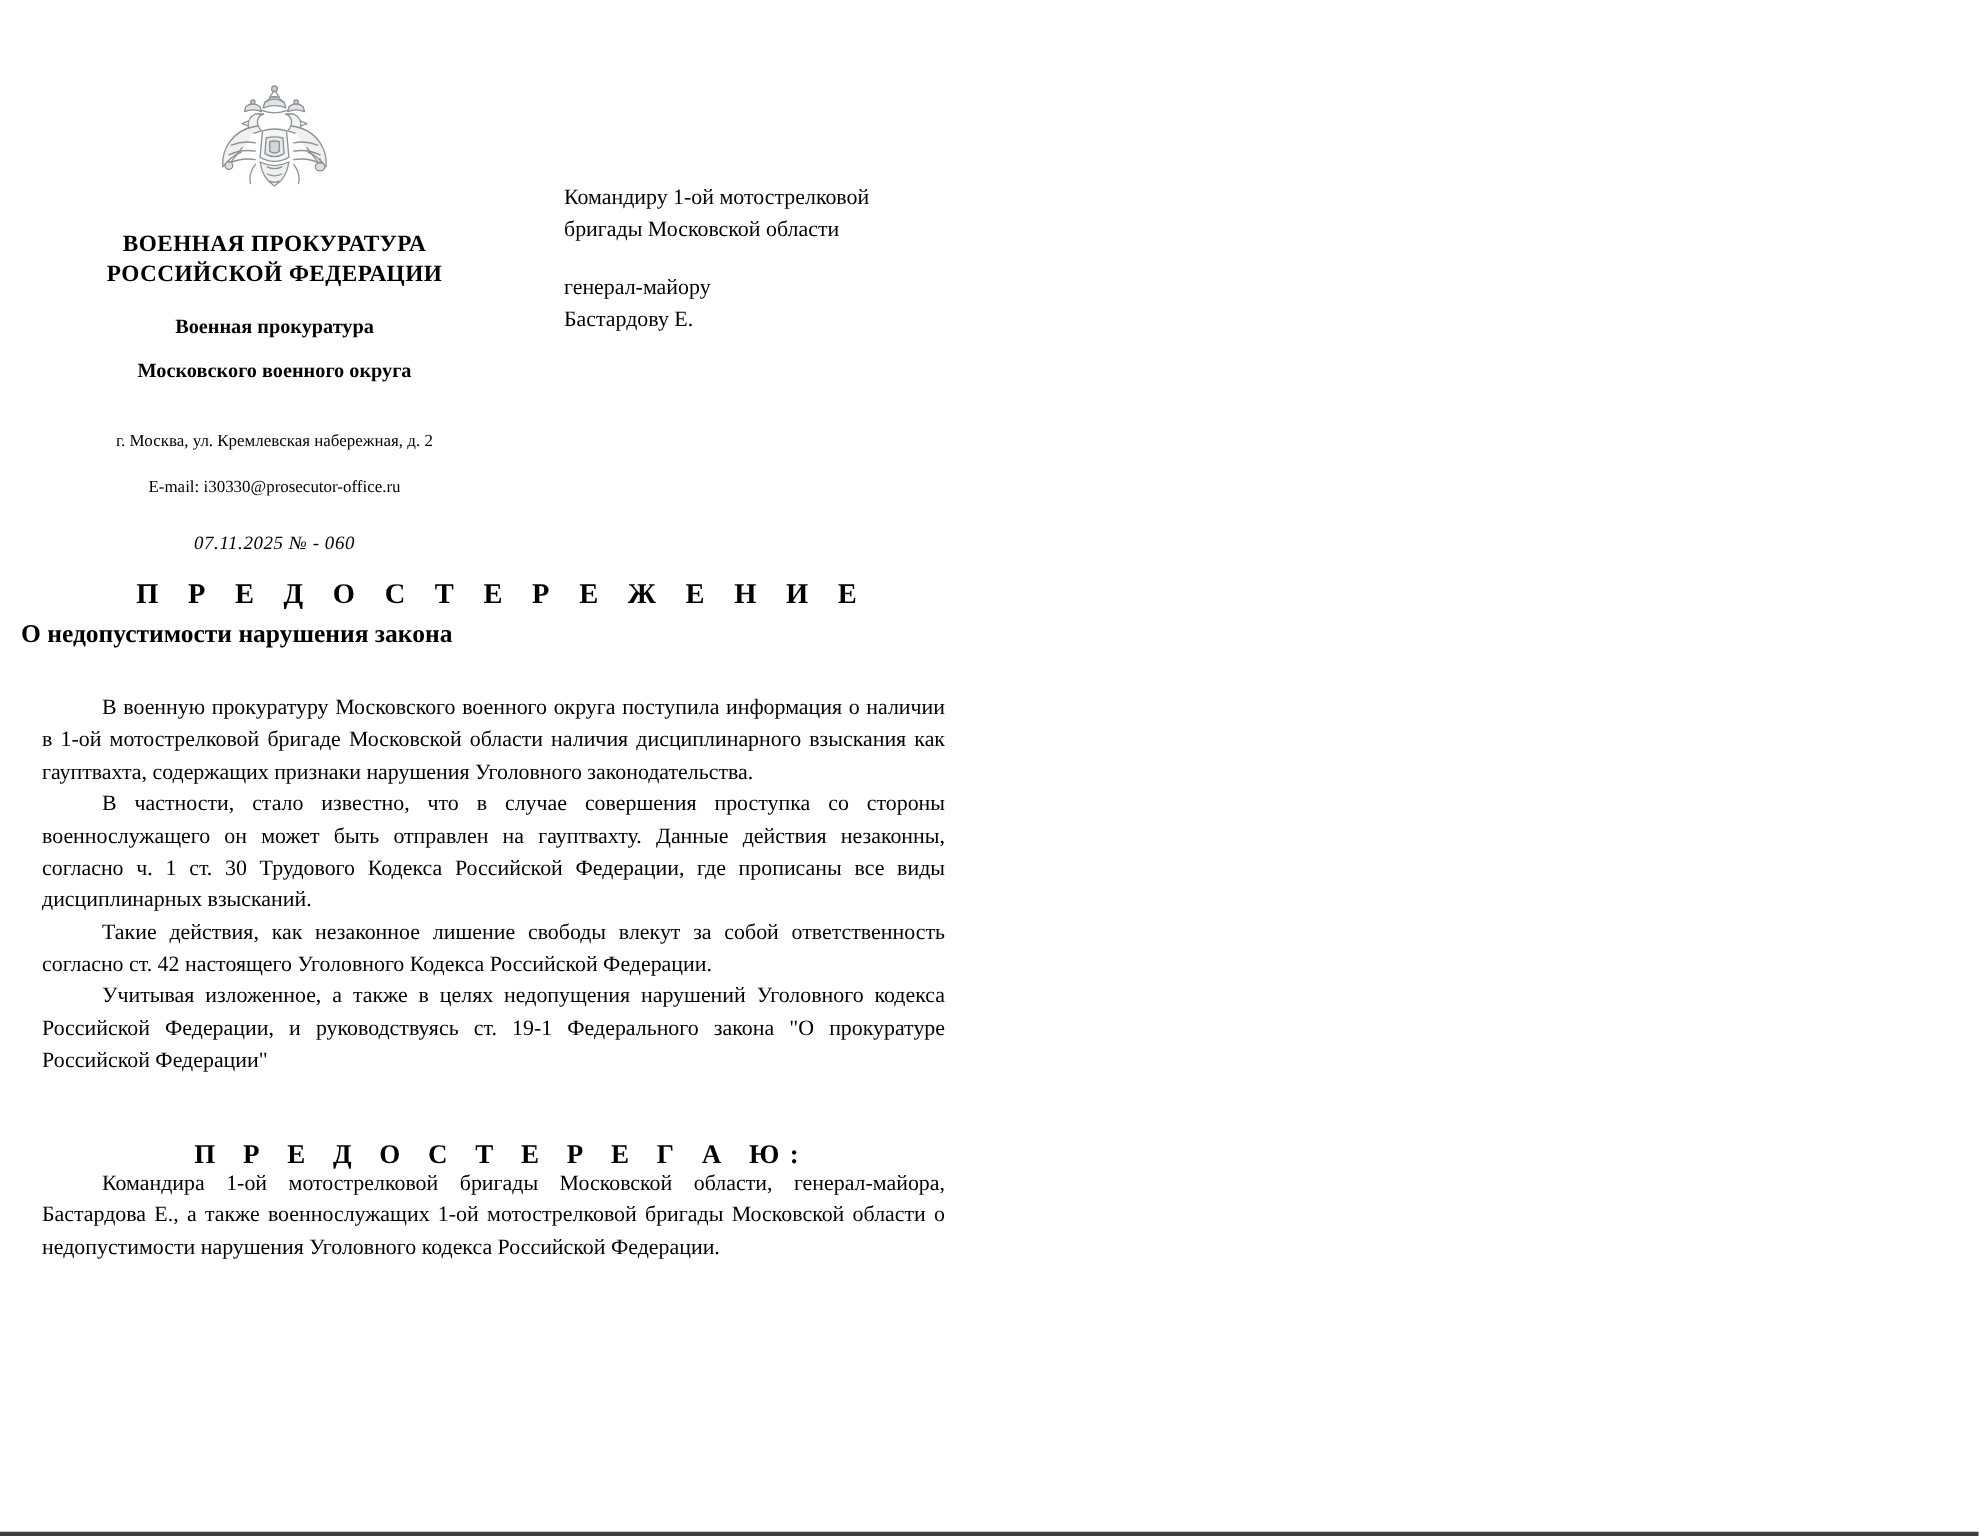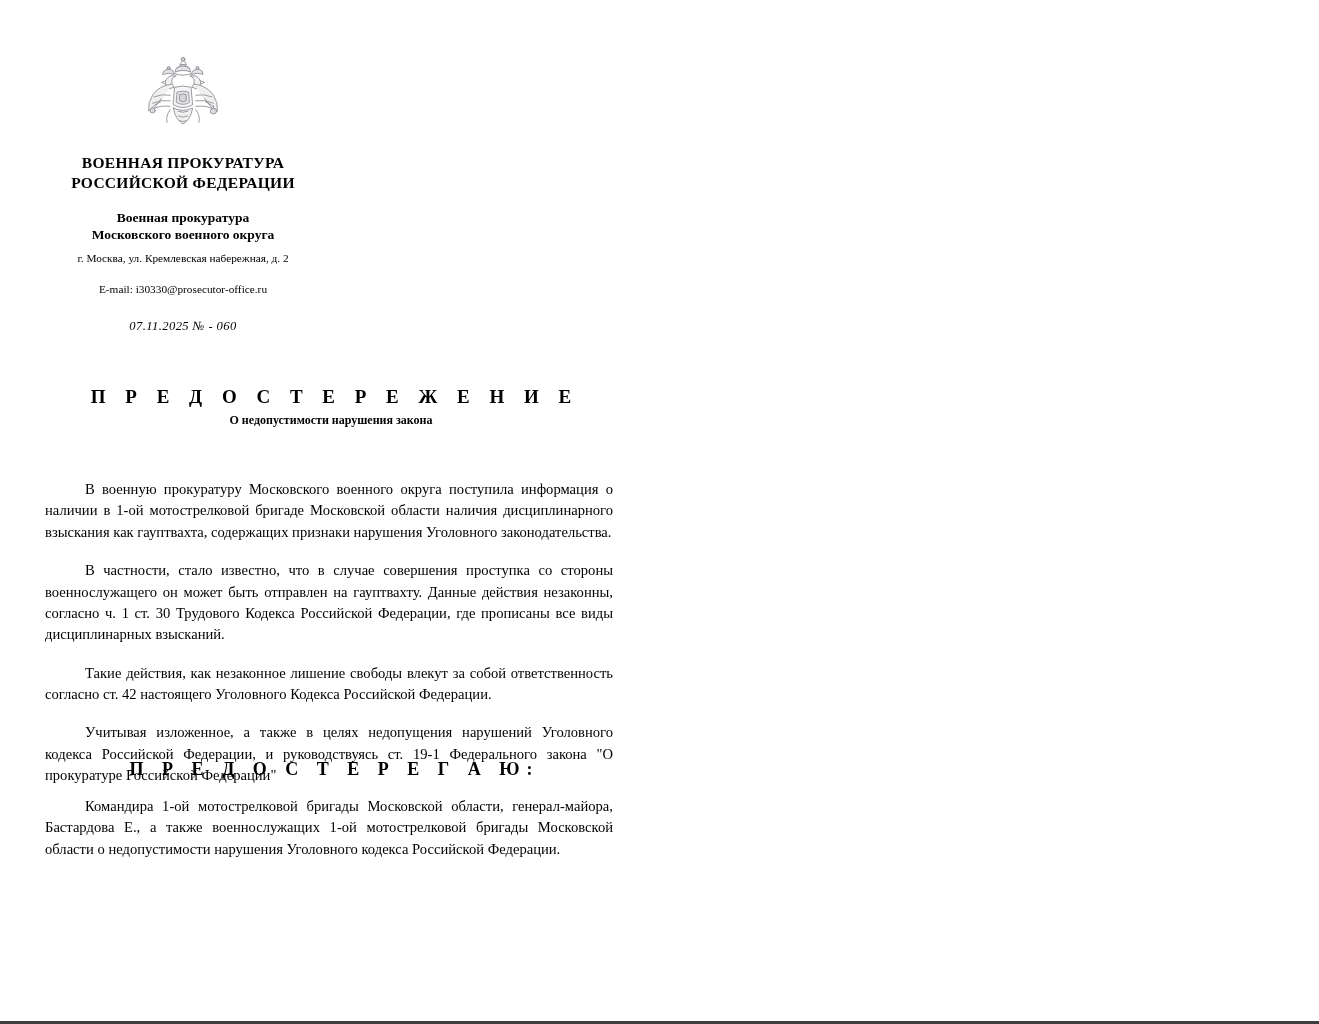--- a/index.html
+++ b/index.html
@@ -65,21 +65,21 @@
   }
   .lh-sub {
     font-weight: bold;
     font-size: 13.5px;
     line-height: 1.28;
     margin-top: 16px;
   }
   .lh-addr {
     font-size: 11.3px;
     line-height: 1.32;
-    margin-top: 8px;
+    margin-top: 32px;
   }
   .lh-ref {
     font-size: 12.6px;
     font-style: italic;
     margin-top: 22px;
     letter-spacing: 0.4px;
   }
 
   
   .addressee {
@@ -102,23 +102,22 @@
     font-weight: bold;
     font-size: 19px;
     letter-spacing: 7.5px;
     text-indent: 7.5px;
   }
   .doc-subtitle {
     position: absolute;
     left: 14px;
     top: 413px;
     width: 634px;
-    text-align: center;
-    font-weight: bold;
-    font-size: 12px;
+    font-weight: bold;
+    font-size: 17px;
   }
   .decree-title {
     position: absolute;
     left: 14px;
     top: 759px;
     width: 634px;
     text-align: center;
     font-weight: bold;
     font-size: 18px;
     letter-spacing: 7px;
@@ -127,21 +126,21 @@
 
   
   .body-block {
     position: absolute;
     font-size: 14.6px;
     line-height: 1.465;
     text-align: justify;
     text-justify: inter-word;
   }
   .body-block p {
-    margin: 17px;
+    margin: 0;
     text-indent: 40px;
   }
   .body-left-1 { left: 28px; top: 462px; width: 602px; }
   .body-left-2 { left: 28px; top: 779px; width: 602px; }
 </style>
 </head>
 <body>
 
 <div class="edge-rule-top"></div>
 <div class="edge-rule-bottom"></div>
@@ -189,28 +188,35 @@
         <path d="M54 74 q6 3 12 0 M54 80 q6 3 12 0 M56 86 q4 2 8 0"></path>
 
         <path d="M44 72 q-6 8 -4 16 M76 72 q6 8 4 16"></path>
       </g>
     </svg>
 
     <div class="lh-org">ВОЕННАЯ ПРОКУРАТУРА</div>
     <div class="lh-org">РОССИЙСКОЙ ФЕДЕРАЦИИ</div>
 
     <div class="lh-sub">Военная прокуратура</div>
-    <div class="lh-sub" style="margin-top:0">Московского военного округа</div>
+    <div class="lh-sub" style="margin-top:12px">Московского военного округа</div>
 
     <div class="lh-addr">г. Москва, ул. Кремлевская набережная, д. 2</div>
     <div class="lh-addr" style="margin-top:16px">E-mail: i30330@prosecutor-office.ru</div>
 
     <div class="lh-ref">07.11.2025   № - 060</div>
   </div>
 
+  <div class="addressee">
+    <div>Командиру 1-ой мотострелковой</div>
+    <div>бригады Московской области</div>
+    <div class="gap"></div>
+    <div>генерал-майору</div>
+    <div>Бастардову Е.</div>
+  </div>
 
   <div class="doc-title">П Р Е Д О С Т Е Р Е Ж Е Н И Е</div>
   <div class="doc-subtitle">О недопустимости нарушения закона</div>
 
   <div class="body-block body-left-1">
     <p>В военную прокуратуру Московского военного округа поступила информация о наличии в 1-ой мотострелковой бригаде Московской области наличия дисциплинарного взыскания как гауптвахта, содержащих признаки нарушения Уголовного законодательства.</p>
     <p>В частности, стало известно, что в случае совершения проступка со стороны военнослужащего он может быть отправлен на гауптвахту. Данные действия незаконны, согласно ч. 1 ст. 30 Трудового Кодекса Российской Федерации, где прописаны все виды дисциплинарных взысканий.</p>
     <p>Такие действия, как незаконное лишение свободы влекут за собой ответственность согласно ст. 42 настоящего Уголовного Кодекса Российской Федерации.</p>
     <p>Учитывая изложенное, а также в целях недопущения нарушений Уголовного кодекса Российской Федерации, и руководствуясь ст. 19-1 Федерального закона "О прокуратуре Российской Федерации"</p>
   </div>

